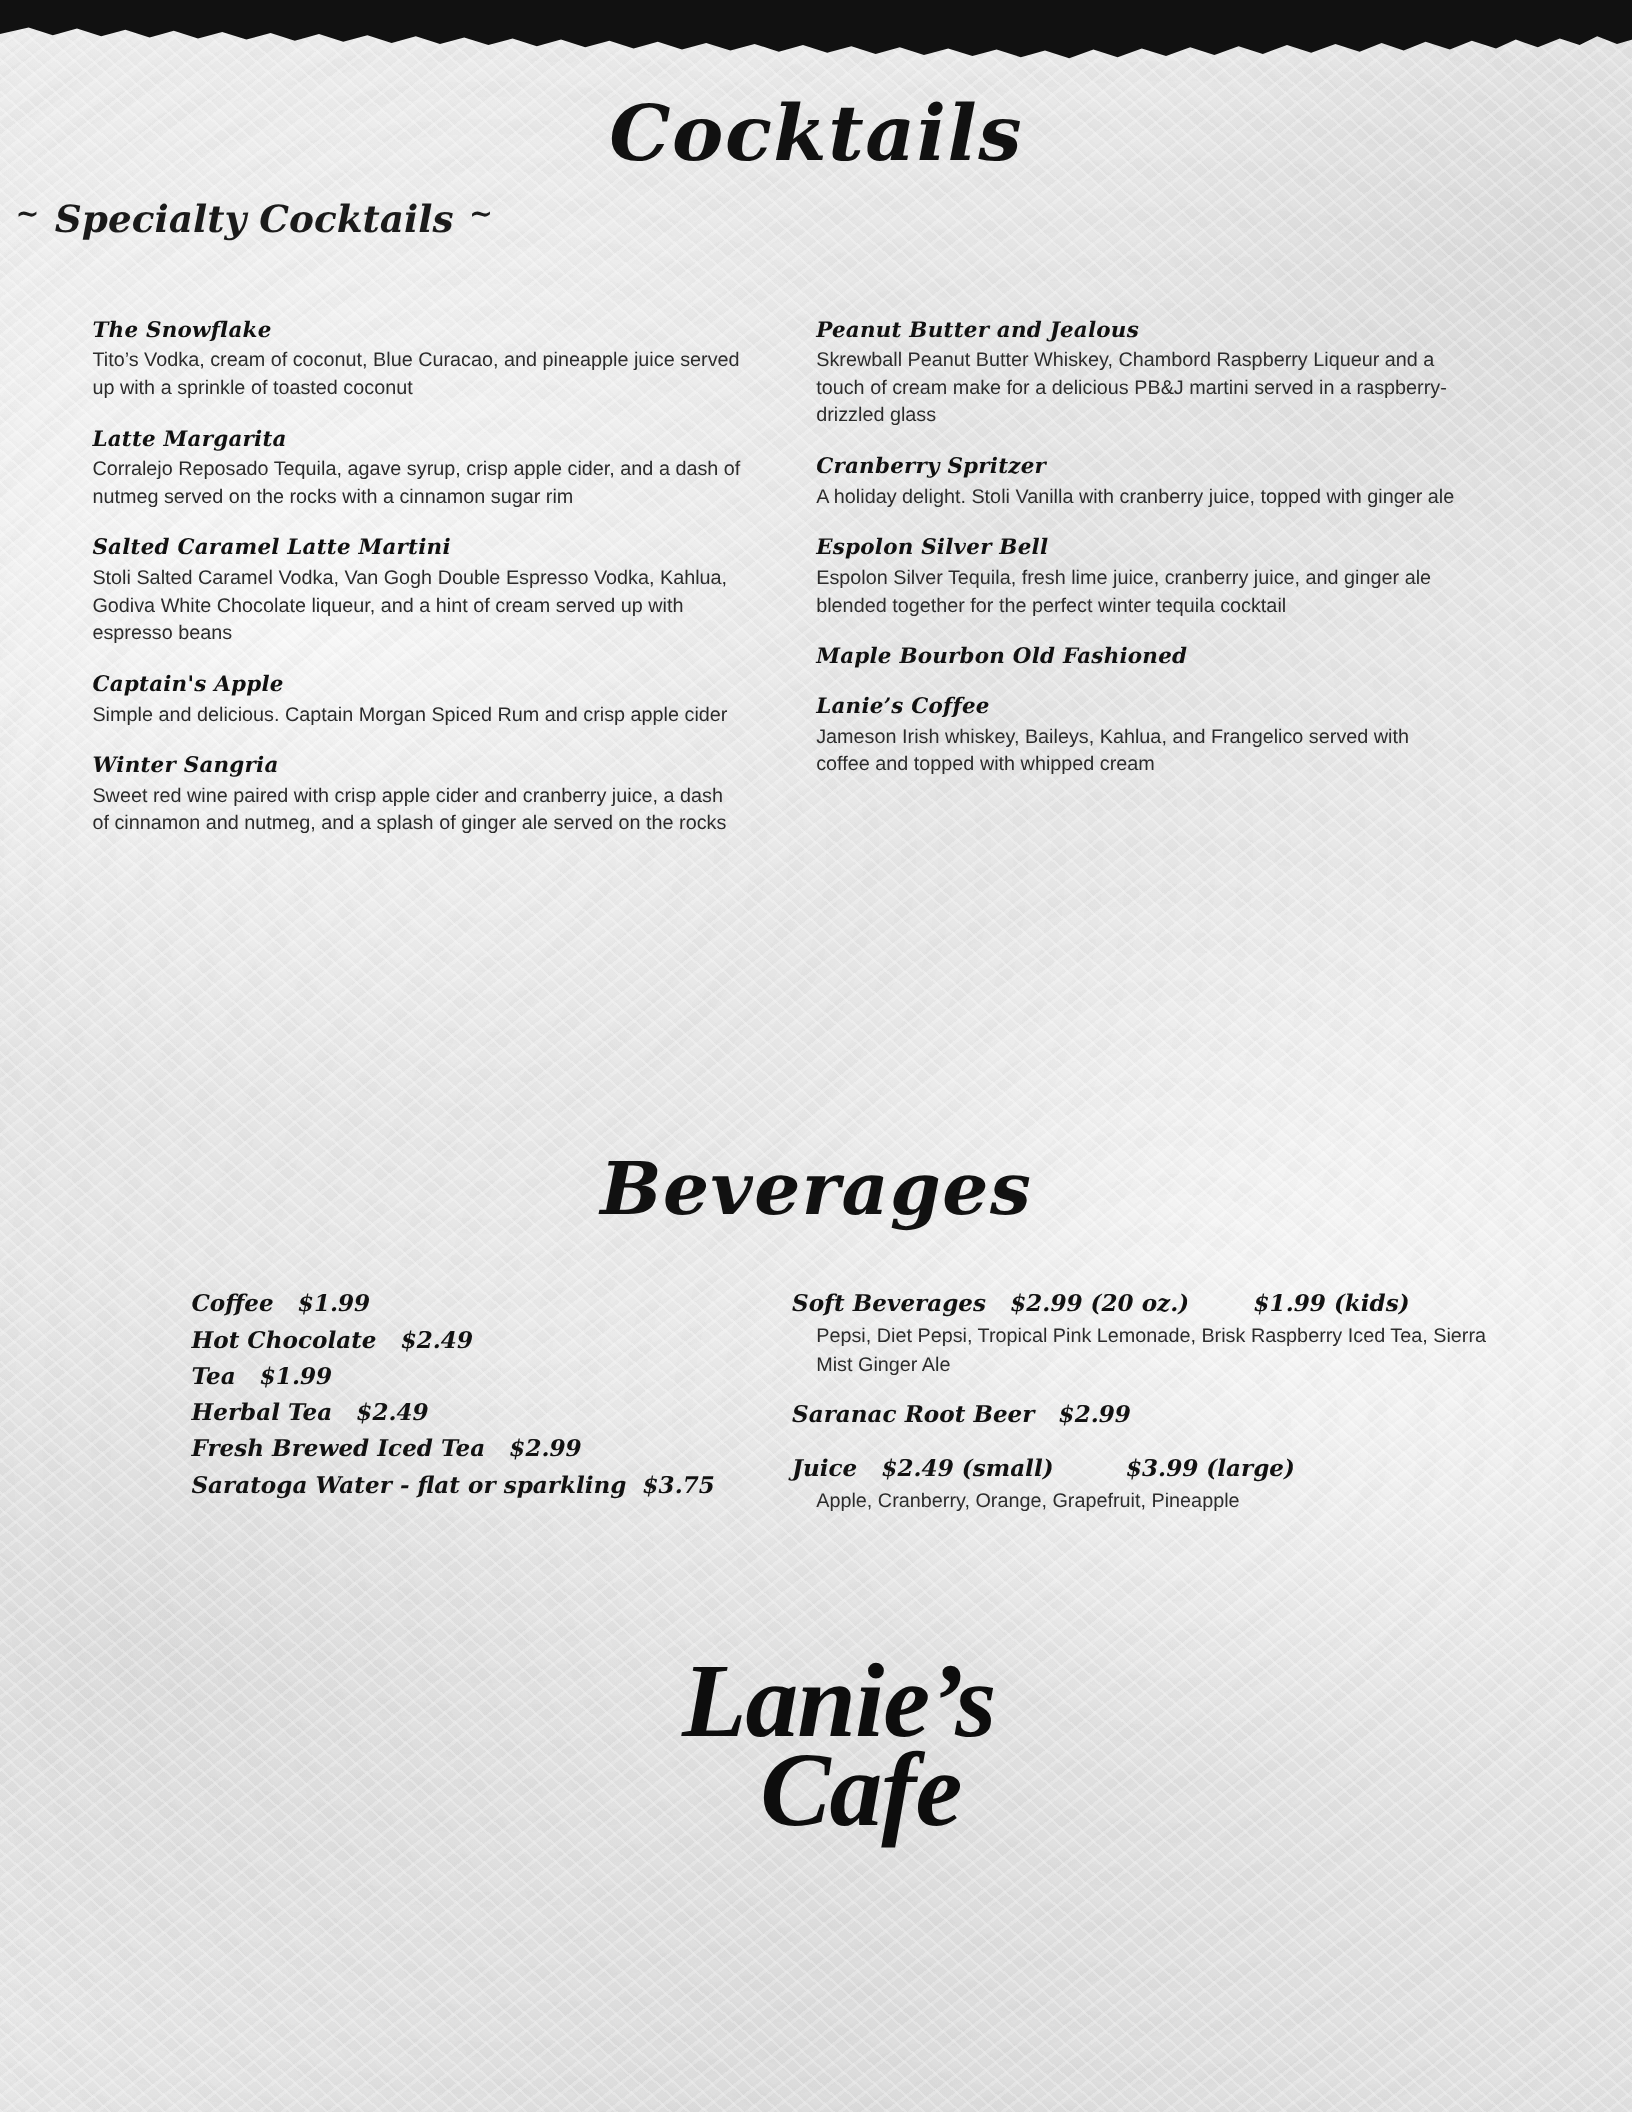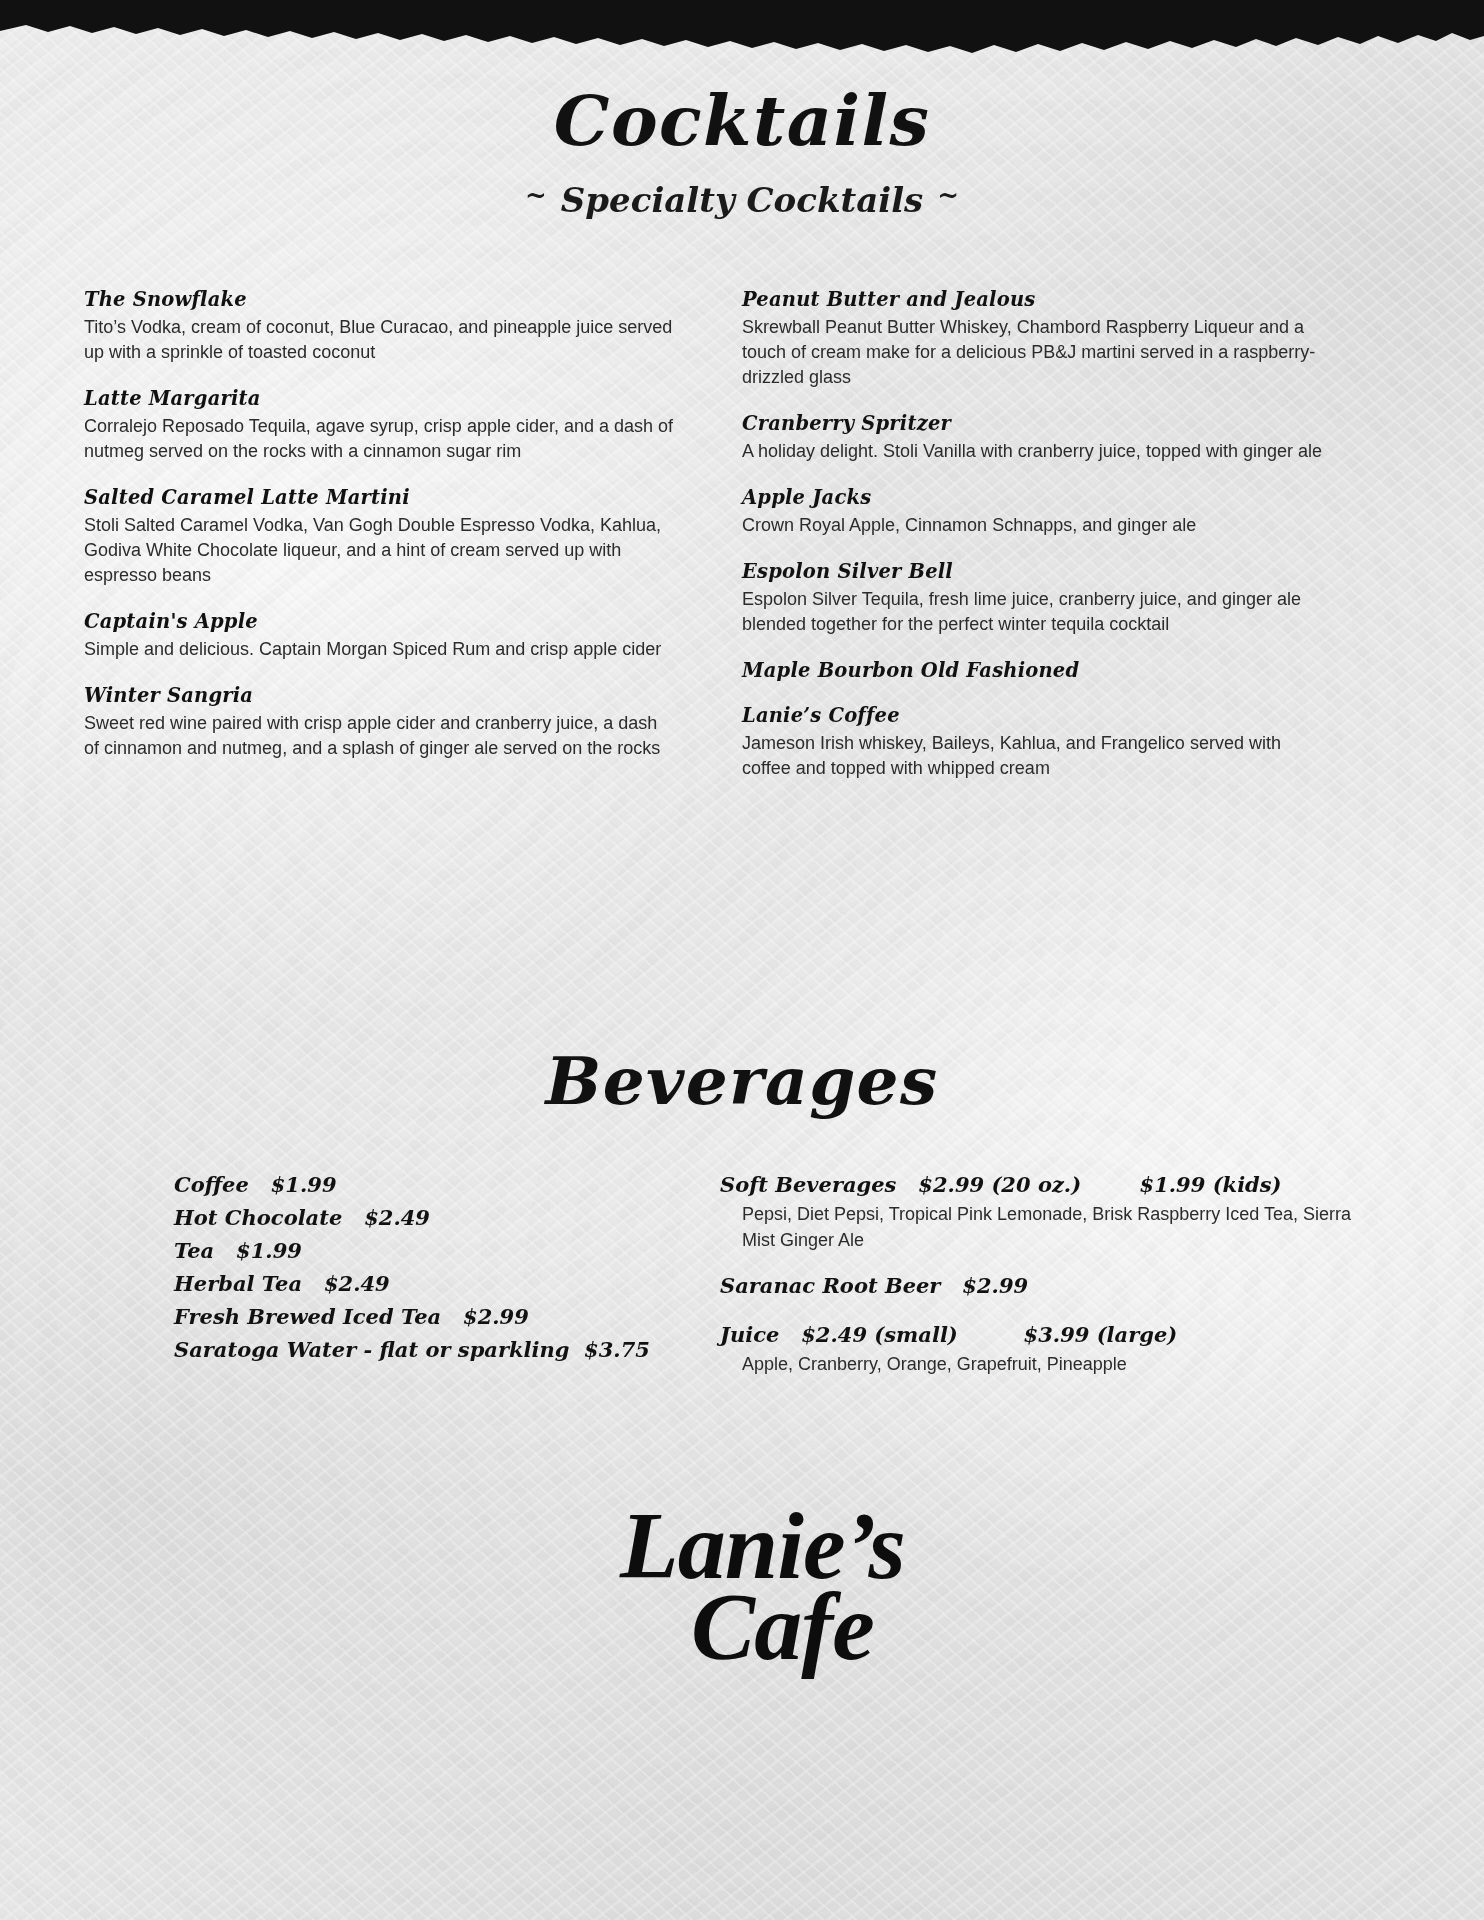--- a/index.html
+++ b/index.html
@@ -68,21 +68,20 @@
   }
   #cocktails-title {
     position: absolute;
     top: 86px; left: 0; right: 0;
     font-size: 70px;
     line-height: 1;
   }
   #specialty-sub {
     position: absolute;
     top: 180px; left: 0; right: 0;
-    text-align: center;
     font-family: "DejaVu Serif", serif;
     font-style: italic;
     font-weight: 700;
     font-size: 34px;
     color: #1a1a1a;
   }
   #specialty-sub .swash {
     font-size: 26px;
     vertical-align: 8px;
     padding: 0 14px;
@@ -230,24 +229,20 @@
     <div class="col">
       <div class="item">
         <div class="item-name">Peanut Butter and Jealous</div>
         <div class="item-desc">Skrewball Peanut Butter Whiskey, Chambord Raspberry Liqueur and a touch of cream make for a delicious PB&amp;J martini served in a raspberry-drizzled glass</div>
       </div>
       <div class="item">
         <div class="item-name">Cranberry Spritzer</div>
         <div class="item-desc">A holiday delight. Stoli Vanilla with cranberry juice, topped with ginger ale</div>
       </div>
       <div class="item">
-        <div class="item-name">Apple Jacks</div>
-        <div class="item-desc">Crown Royal Apple, Cinnamon Schnapps, and ginger ale</div>
-      </div>
-      <div class="item">
         <div class="item-name">Espolon Silver Bell</div>
         <div class="item-desc">Espolon Silver Tequila, fresh lime juice, cranberry juice, and ginger ale blended together for the perfect winter tequila cocktail</div>
       </div>
       <div class="item">
         <div class="item-name">Maple Bourbon Old Fashioned</div>
       </div>
       <div class="item">
         <div class="item-name">Lanie’s Coffee</div>
         <div class="item-desc">Jameson Irish whiskey, Baileys, Kahlua, and Frangelico served with coffee and topped with whipped cream</div>
       </div>

